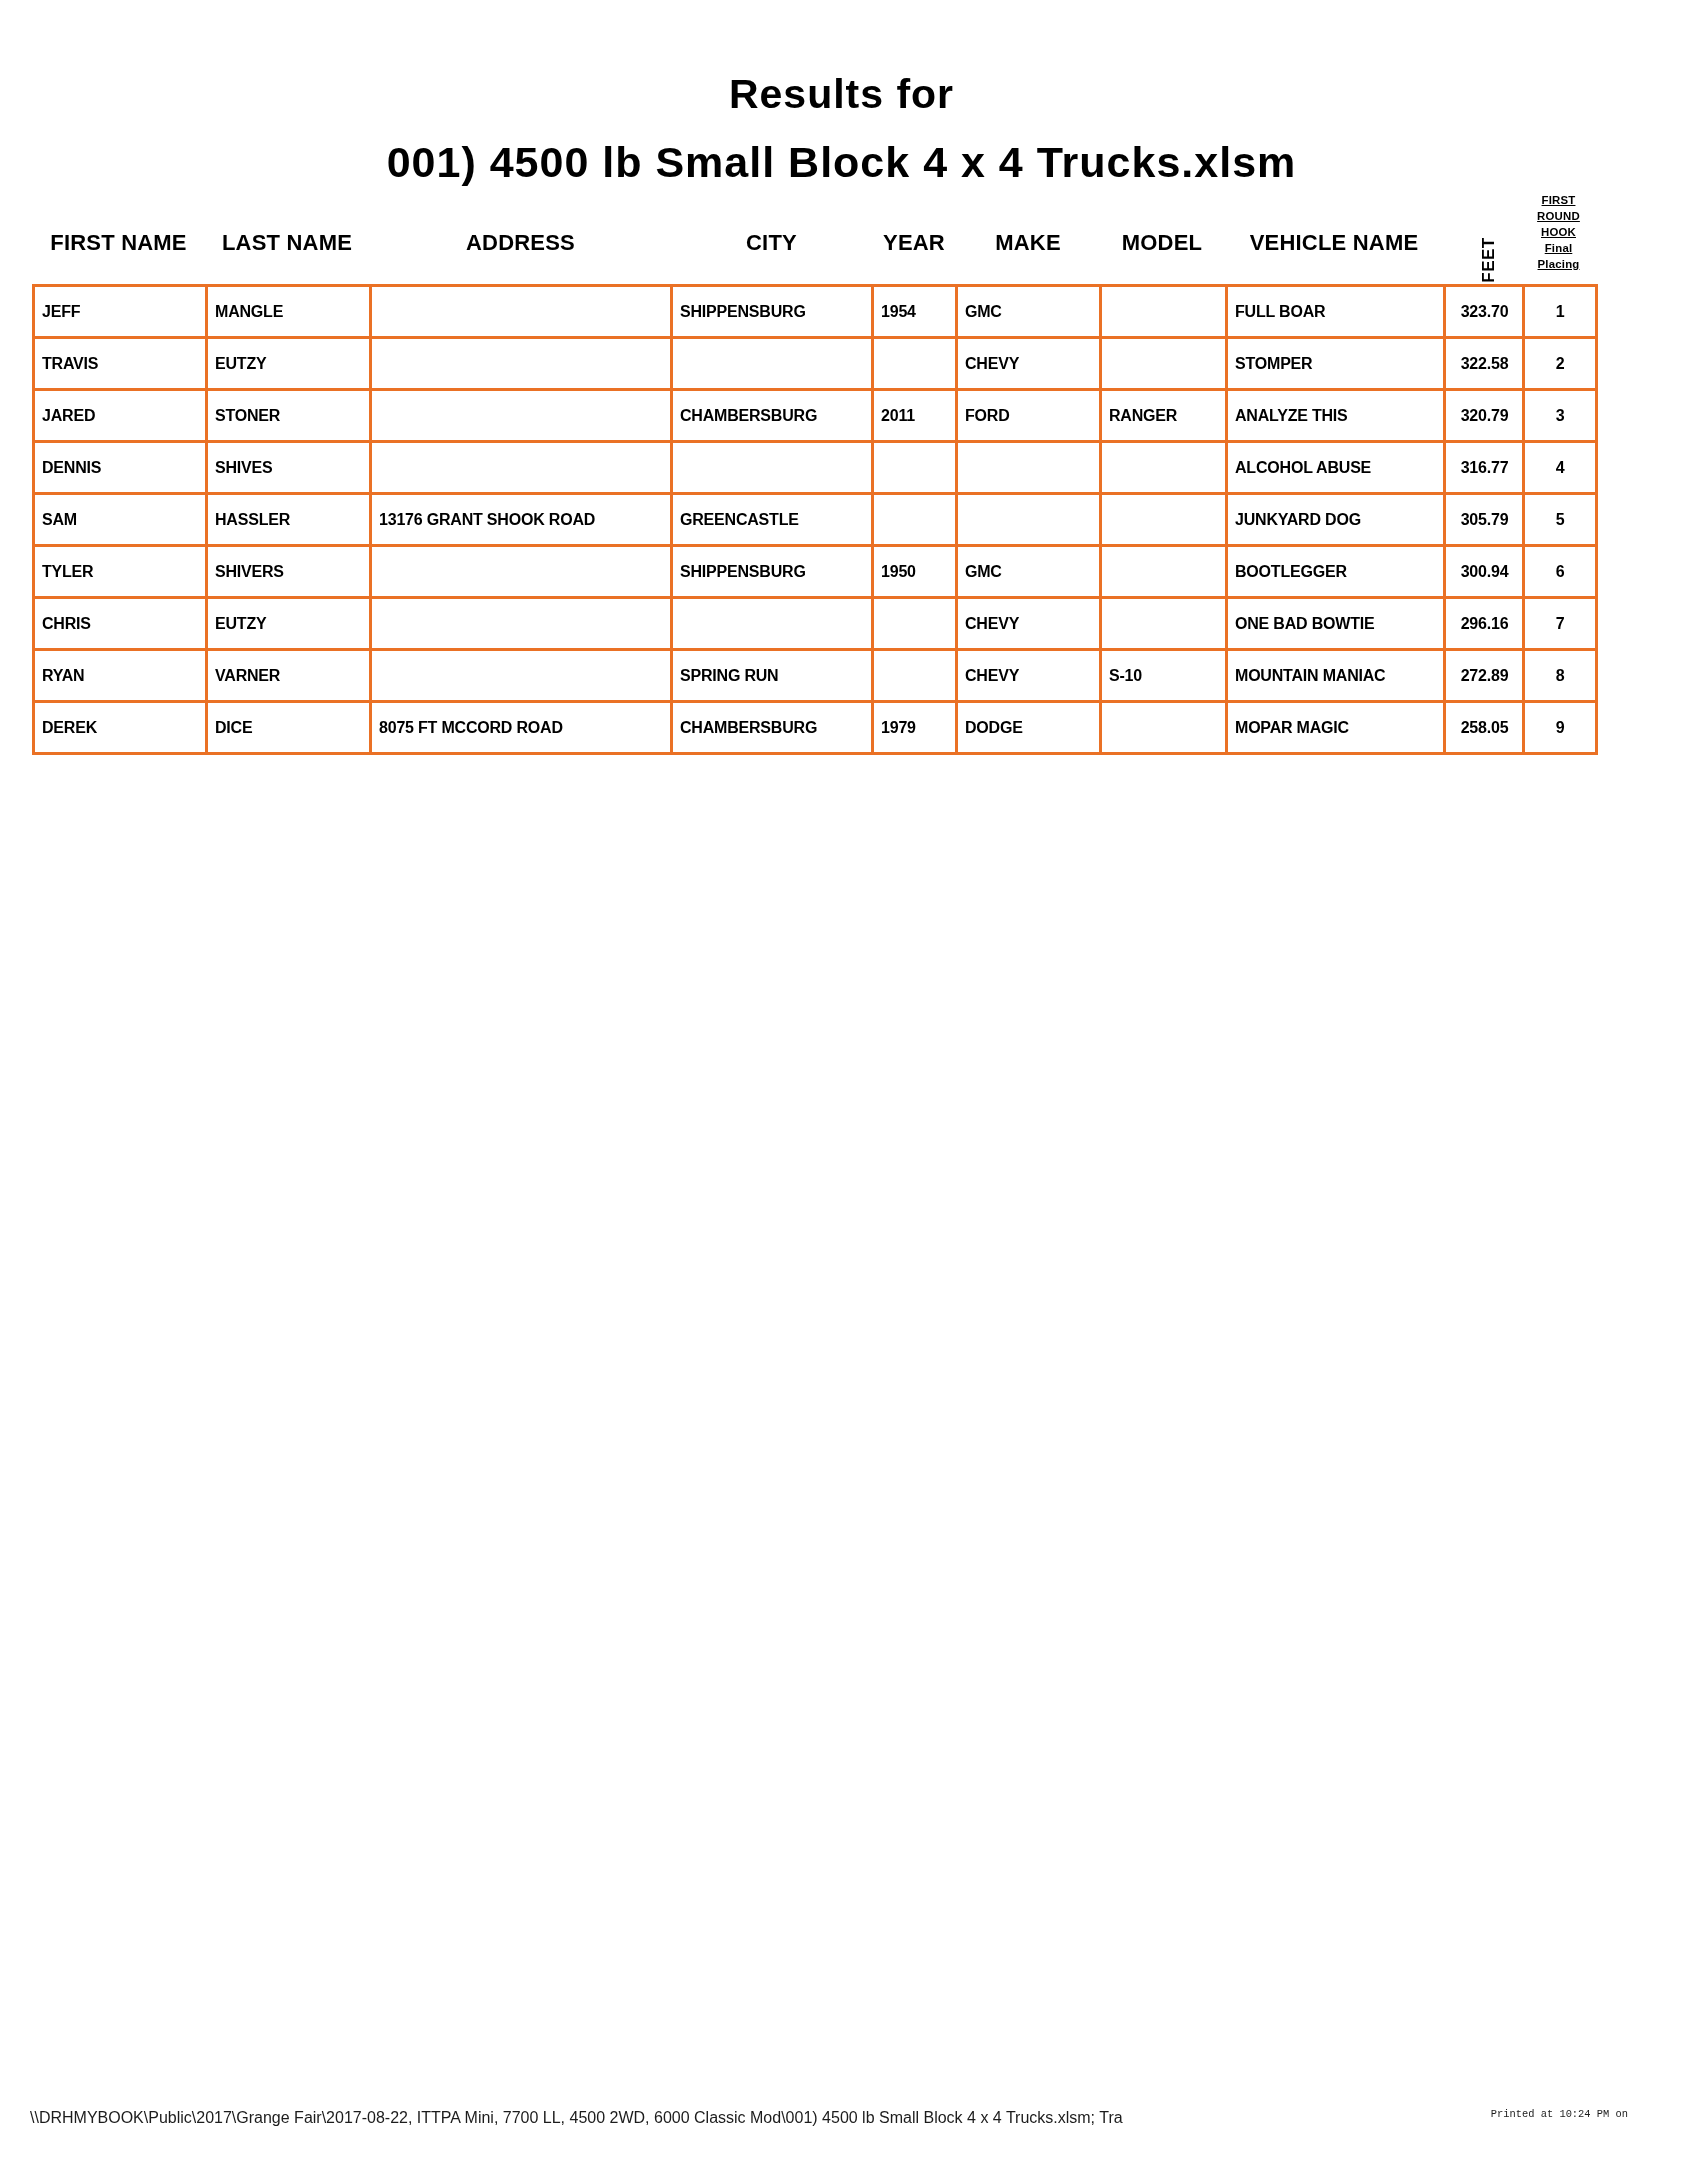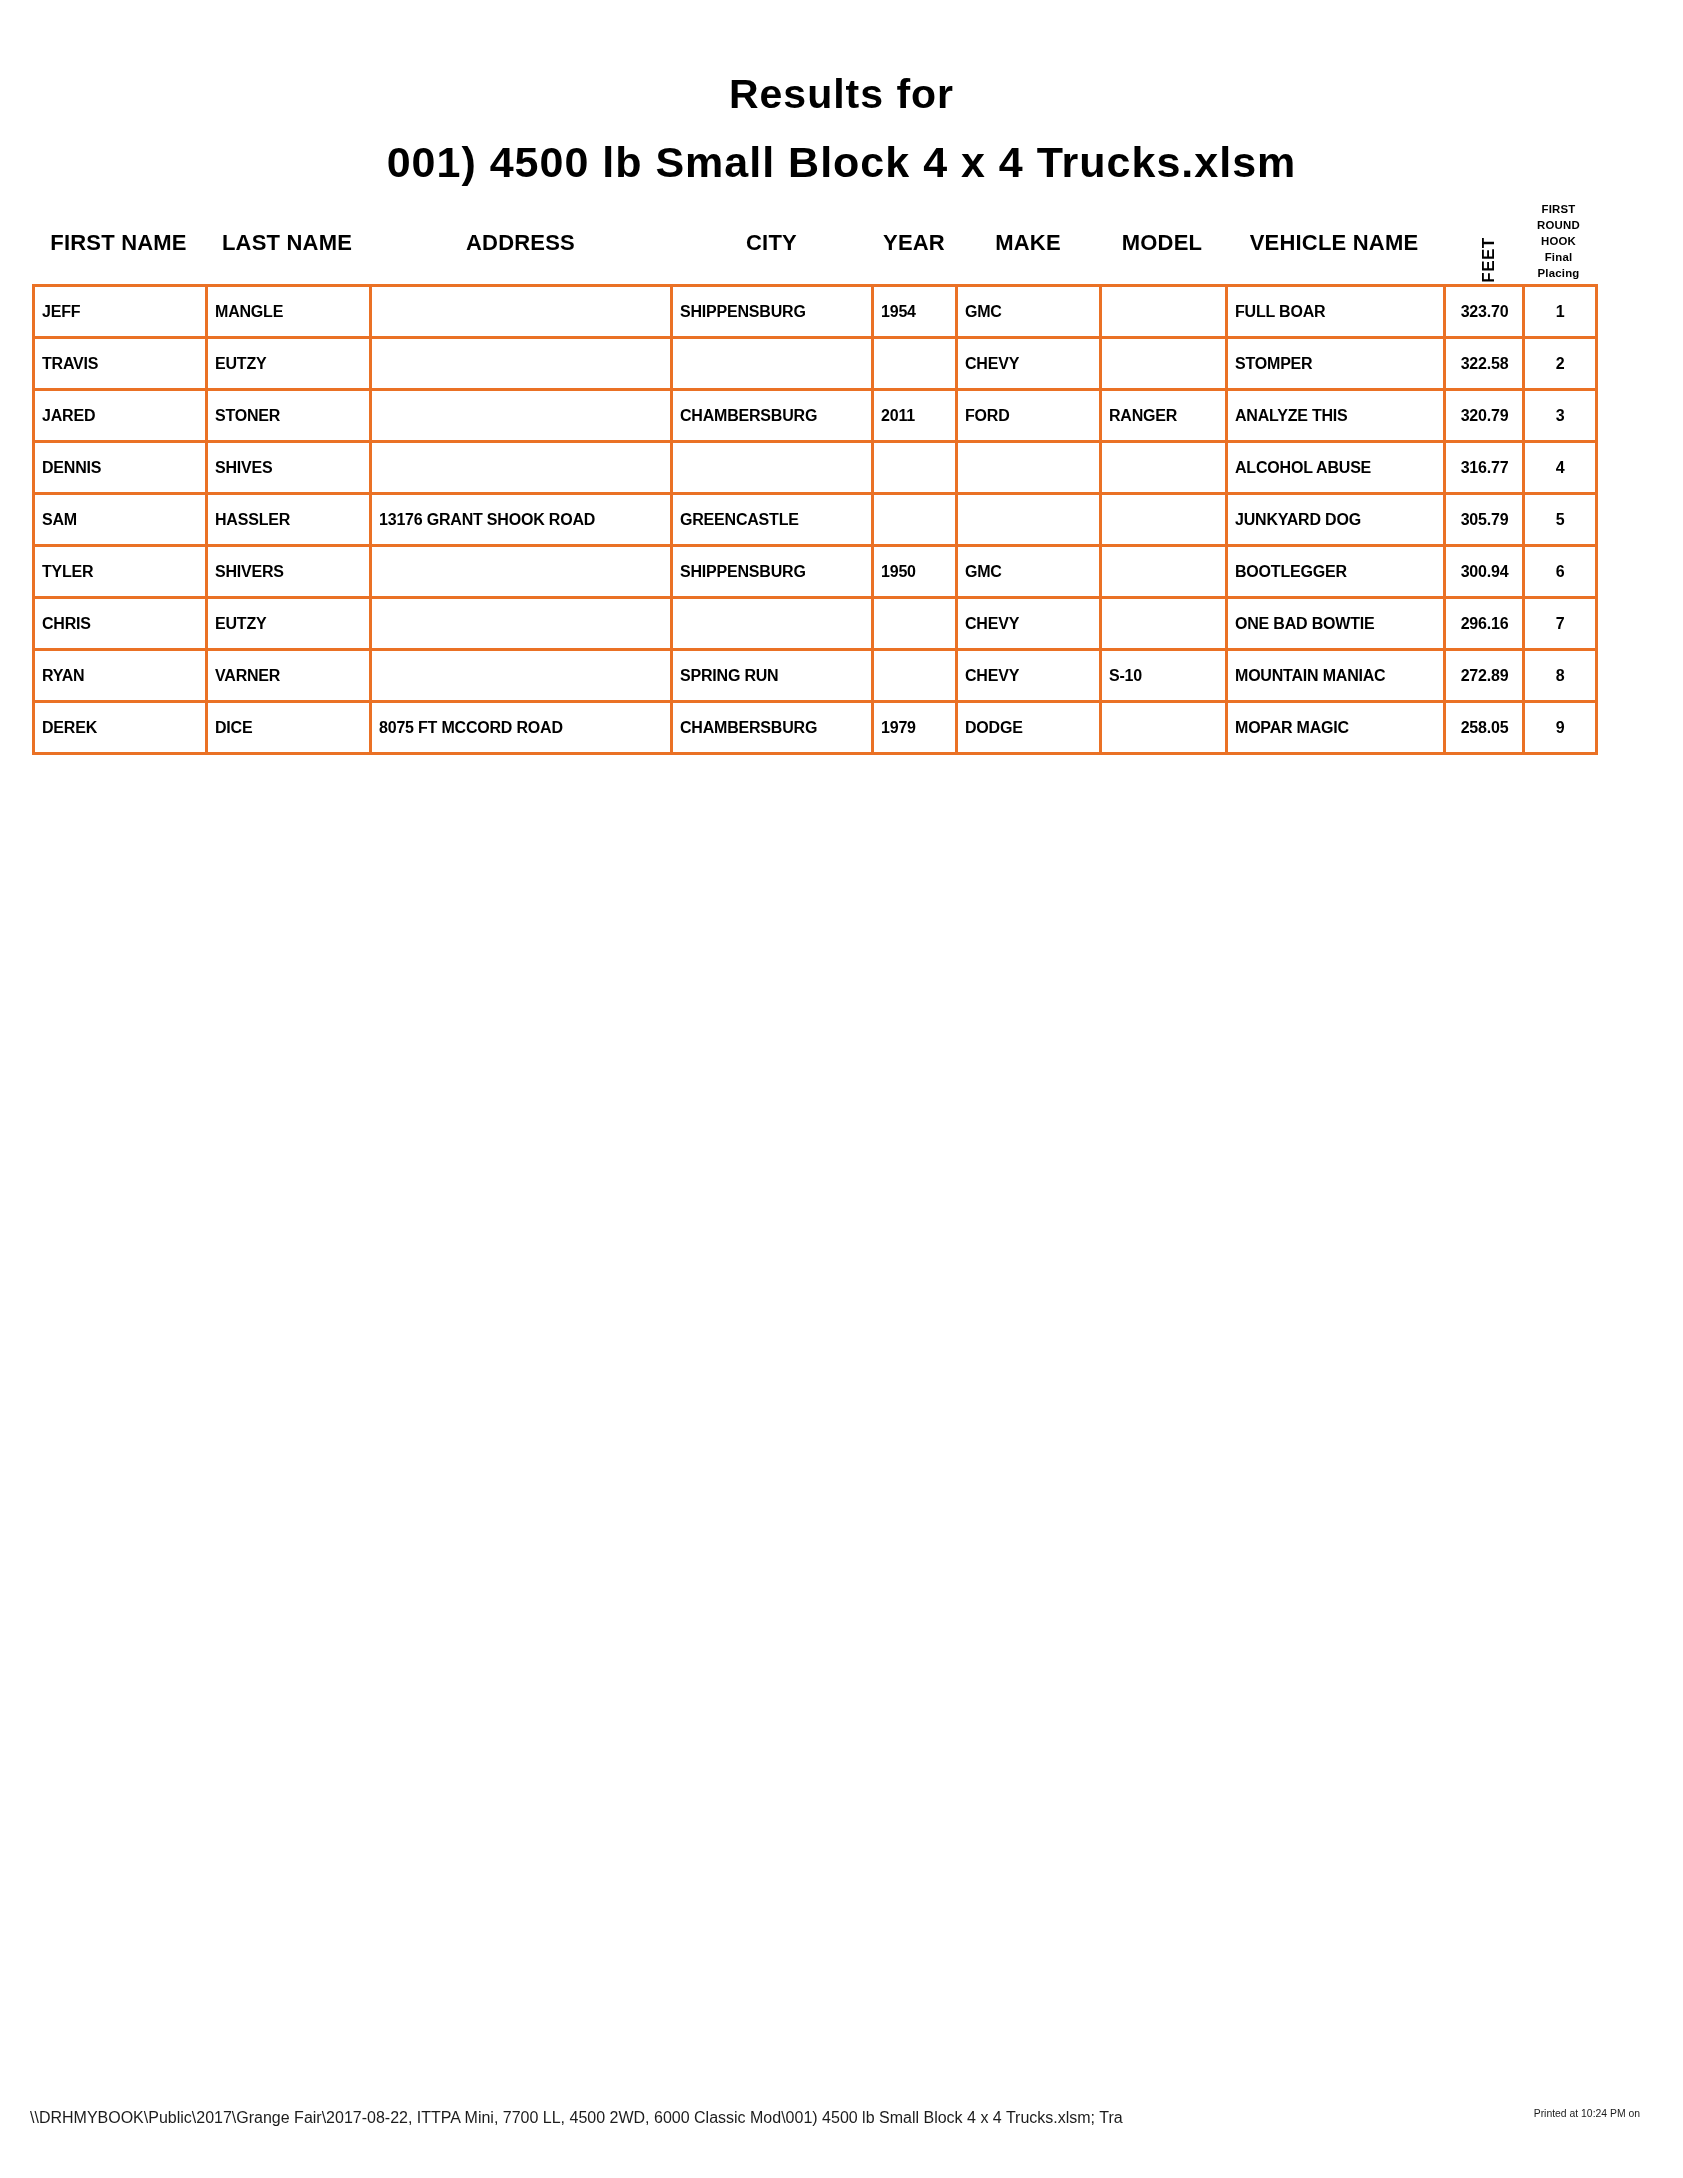--- a/index.html
+++ b/index.html
@@ -21,21 +21,21 @@
     font-size:22px;font-weight:bold;letter-spacing:0.2px;white-space:nowrap;
   }
   .thead .h-feet{
     position:absolute;bottom:14px;height:75px;display:flex;align-items:flex-end;justify-content:center;
   }
   .thead .h-feet .rot{
     display:inline-block;transform:rotate(-90deg) translateY(6px);transform-origin:center;
     font-size:17px;font-weight:bold;letter-spacing:0.5px;
   }
   .thead .h-placing{
-    position:absolute;bottom:3px;text-align:center;font-weight:bold;
+    position:absolute;bottom:12px;text-align:center;font-weight:bold;text-decoration:underline;
   }
   .thead .h-placing div{font-size:11.4px;line-height:16px;letter-spacing:0.2px;}
 
   
   table.results{
     position:absolute;left:32px;top:284px;width:1563px;
     border-collapse:collapse;table-layout:fixed;
   }
   table.results td{
     border:3px solid var(--orange);
@@ -46,21 +46,21 @@
   }
   table.results td.col-feet{text-align:center;padding-right:6px;}
   table.results td.col-placing{text-align:center;padding:0;}
 
   
   .footer-left{
     position:absolute;left:30px;top:2109px;font-size:16px;color:#1c1c1c;
     letter-spacing:0;white-space:nowrap;
   }
   .footer-right{
-    position:absolute;right:43px;top:2108px;font-size:10.4px;color:#1c1c1c;white-space:nowrap;
+    position:absolute;right:55px;top:2108px;font-size:10.4px;color:#1c1c1c;white-space:nowrap;font-family:Liberation Mono, monospace;
   }
 </style>
 </head>
 <body style="--orange: #EA7125;">
 
 <div class="page">
 
   <div class="title">
     <div class="t1">Results for</div>
     <div class="t2">001) 4500 lb Small Block 4 x 4 Trucks.xlsm</div>

